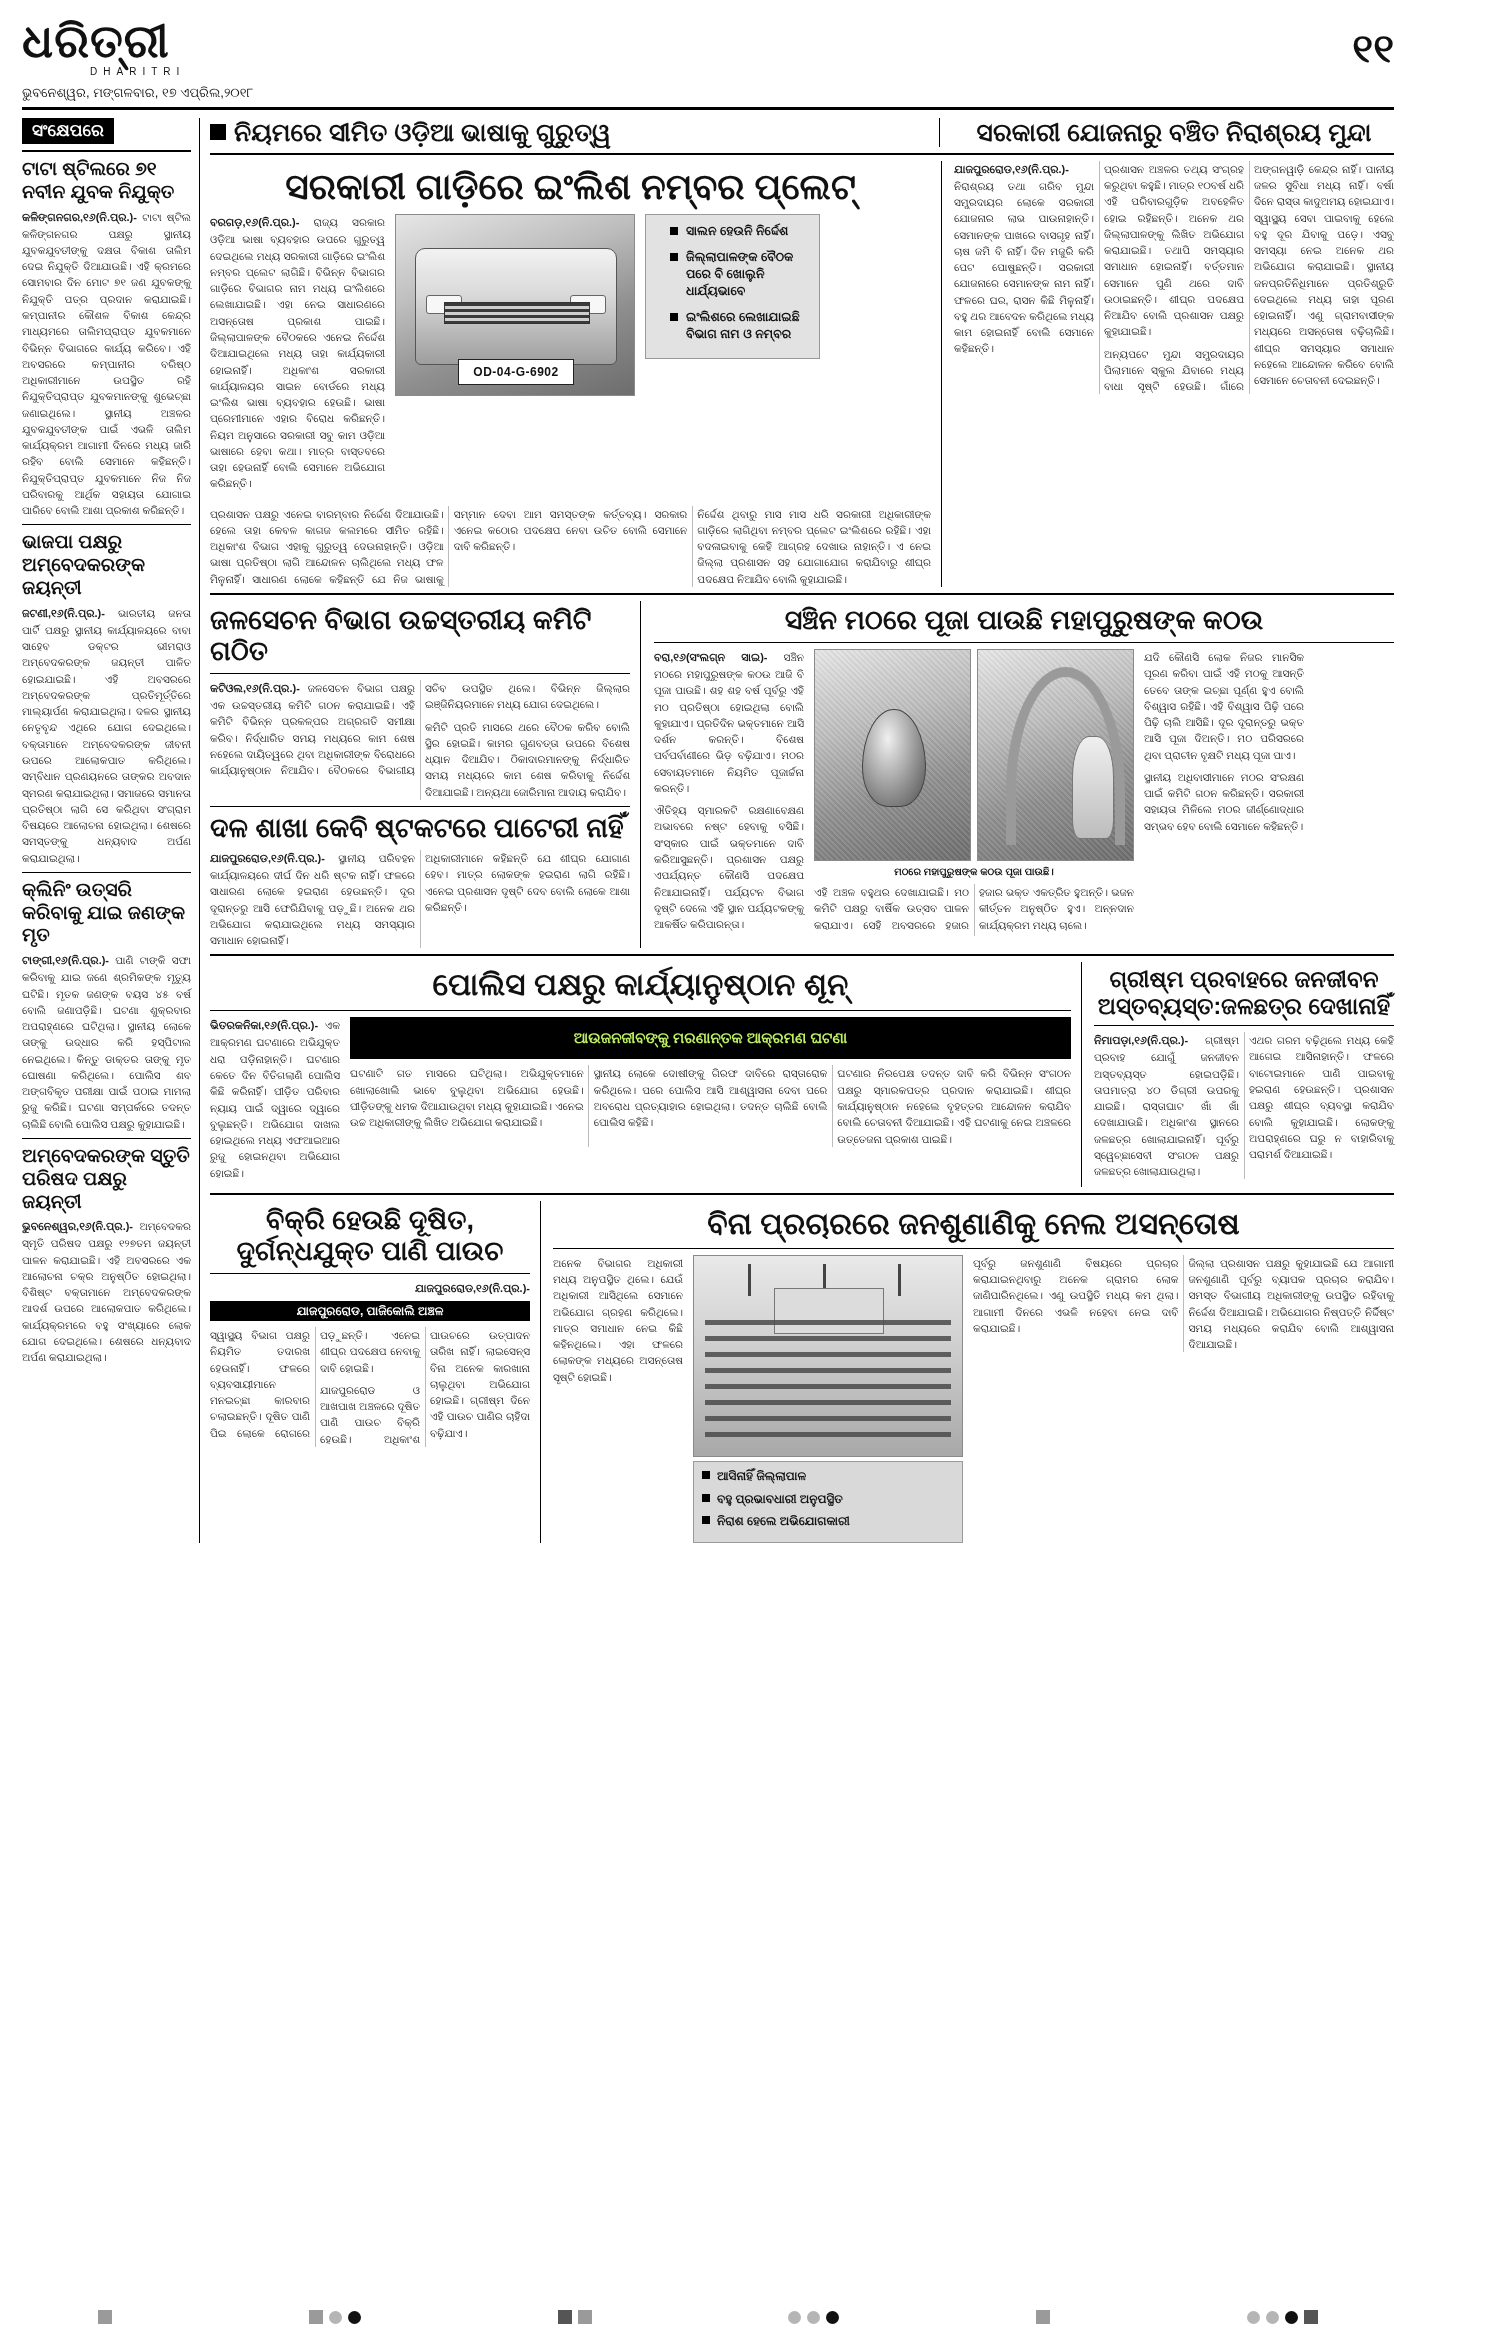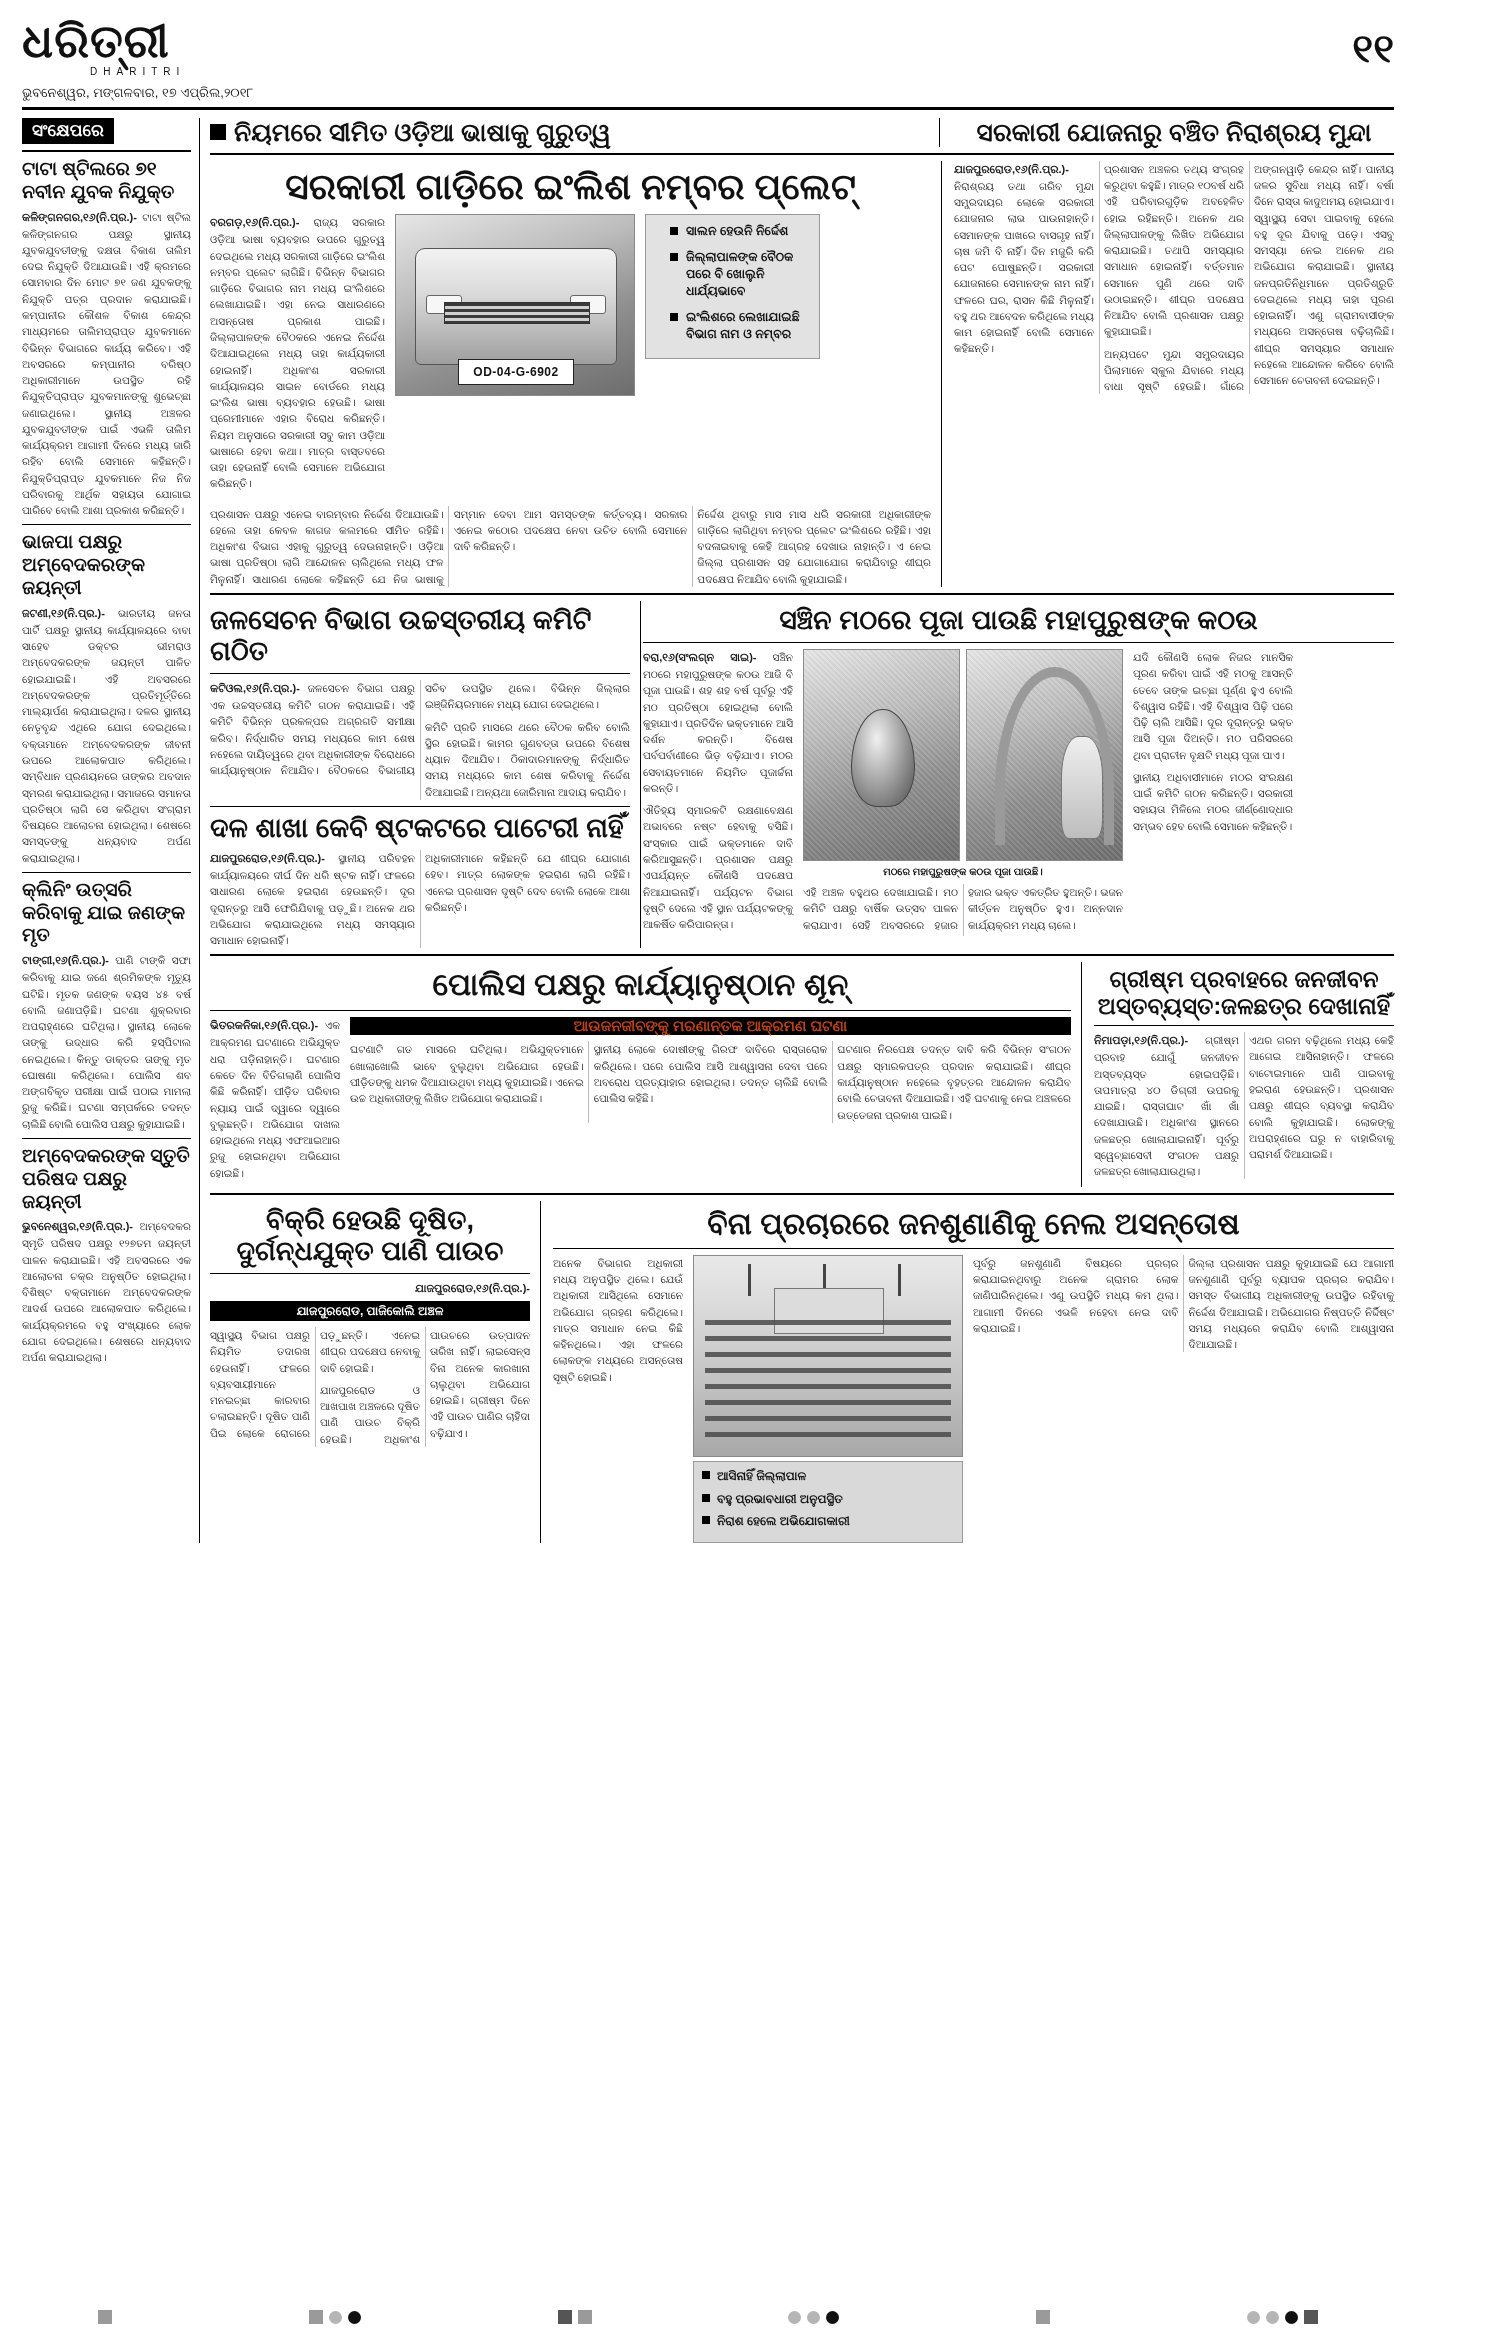--- a/index.html
+++ b/index.html
@@ -30,21 +30,21 @@
   .c-main{flex:1;}
 
   .sec-title{
     font-size:25px;font-weight:bold;line-height:1.15;margin:0 0 6px 0;
   }
   .hl-big{font-size:36px;font-weight:bold;line-height:1.1;text-align:center;margin:6px 0 8px 0;}
   .hl-med{font-size:27px;font-weight:bold;line-height:1.15;margin:4px 0 6px 0;}
   .hl-sm{font-size:19px;font-weight:bold;line-height:1.2;margin:3px 0 5px 0;}
 
   .bar-head{background:#000;color:#fff;display:inline-block;padding:3px 10px;font-size:17px;font-weight:bold;}
-  .bar-head-w{background:#000;color:#c2410c;padding:0 8px;font-size:15px;font-weight:bold;text-align:center;}
+  .bar-head-w{background:#000;color:#bef264;padding:12px 8px;font-size:15px;font-weight:bold;text-align:center;}
 
   .dateline{font-size:11px;font-weight:bold;margin-bottom:4px;}
 
   .txt{
     font-size:10.5px;line-height:1.55;text-align:justify;
     color:#1a1a1a;
     hyphens:auto;word-break:break-word;
   }
   .txt p{margin:0 0 6px 0;}
 
@@ -212,21 +212,21 @@
           <div class="txt cols3">
             <p><span class="dateline">ଯାଜପୁରରୋଡ,୧୬(ନି.ପ୍ର.)-</span> <span>ନିରାଶ୍ରୟ ତଥା ଗରିବ ମୁନ୍ଦା ସମ୍ପ୍ରଦାୟର ଲୋକେ ସରକାରୀ ଯୋଜନାର ଲାଭ ପାଉନାହାନ୍ତି। ସେମାନଙ୍କ ପାଖରେ ବାସଗୃହ ନାହିଁ। ଚାଷ ଜମି ବି ନାହିଁ। ଦିନ ମଜୁରି କରି ପେଟ ପୋଷୁଛନ୍ତି। ସରକାରୀ ଯୋଜନାରେ ସେମାନଙ୍କ ନାମ ନାହିଁ। ଫଳରେ ଘର, ରାସନ କିଛି ମିଳୁନାହିଁ। ବହୁ ଥର ଆବେଦନ କରିଥିଲେ ମଧ୍ୟ କାମ ହୋଇନାହିଁ ବୋଲି ସେମାନେ କହିଛନ୍ତି।</span></p>
             <p>ପ୍ରଶାସନ ଅଞ୍ଚଳର ତଥ୍ୟ ସଂଗ୍ରହ କରୁଥିବା କହୁଛି। ମାତ୍ର ୧୦ବର୍ଷ ଧରି ଏହି ପରିବାରଗୁଡ଼ିକ ଅବହେଳିତ ହୋଇ ରହିଛନ୍ତି। ଅନେକ ଥର ଜିଲ୍ଲାପାଳଙ୍କୁ ଲିଖିତ ଅଭିଯୋଗ କରାଯାଇଛି। ତଥାପି ସମସ୍ୟାର ସମାଧାନ ହୋଇନାହିଁ। ବର୍ତ୍ତମାନ ସେମାନେ ପୁଣି ଥରେ ଦାବି ଉଠାଇଛନ୍ତି। ଶୀଘ୍ର ପଦକ୍ଷେପ ନିଆଯିବ ବୋଲି ପ୍ରଶାସନ ପକ୍ଷରୁ କୁହାଯାଇଛି।</p>
             <p>ଅନ୍ୟପଟେ ମୁନ୍ଦା ସମ୍ପ୍ରଦାୟର ପିଲାମାନେ ସ୍କୁଲ ଯିବାରେ ମଧ୍ୟ ବାଧା ସୃଷ୍ଟି ହେଉଛି। ଗାଁରେ ଅଙ୍ଗନୱାଡ଼ି କେନ୍ଦ୍ର ନାହିଁ। ପାନୀୟ ଜଳର ସୁବିଧା ମଧ୍ୟ ନାହିଁ। ବର୍ଷା ଦିନେ ରାସ୍ତା କାଦୁଅମୟ ହୋଇଯାଏ। ସ୍ୱାସ୍ଥ୍ୟ ସେବା ପାଇବାକୁ ହେଲେ ବହୁ ଦୂର ଯିବାକୁ ପଡ଼େ। ଏସବୁ ସମସ୍ୟା ନେଇ ଅନେକ ଥର ଅଭିଯୋଗ କରାଯାଇଛି। ସ୍ଥାନୀୟ ଜନପ୍ରତିନିଧିମାନେ ପ୍ରତିଶ୍ରୁତି ଦେଇଥିଲେ ମଧ୍ୟ ତାହା ପୂରଣ ହୋଇନାହିଁ। ଏଣୁ ଗ୍ରାମବାସୀଙ୍କ ମଧ୍ୟରେ ଅସନ୍ତୋଷ ବଢ଼ିଚାଲିଛି। ଶୀଘ୍ର ସମସ୍ୟାର ସମାଧାନ ନହେଲେ ଆନ୍ଦୋଳନ କରିବେ ବୋଲି ସେମାନେ ଚେତାବନୀ ଦେଇଛନ୍ତି।</p>
           </div>
         </div>
       </div>
 
       <div class="rule"></div>
 
-      <div style="display:flex;gap:2px;">
+      <div style="display:flex;gap:13px;">
         <div style="width:420px;border-right:1px solid #000;padding-right:10px;">
           <div class="hl-med">ଜଳସେଚନ ବିଭାଗ ଉଚ୍ଚସ୍ତରୀୟ କମିଟି ଗଠିତ</div>
           <div class="rule thin"></div>
           <div class="txt cols2">
             <p><span class="dateline">କଟିଓଲ,୧୬(ନି.ପ୍ର.)-</span> <span>ଜଳସେଚନ ବିଭାଗ ପକ୍ଷରୁ ଏକ ଉଚ୍ଚସ୍ତରୀୟ କମିଟି ଗଠନ କରାଯାଇଛି। ଏହି କମିଟି ବିଭିନ୍ନ ପ୍ରକଳ୍ପର ଅଗ୍ରଗତି ସମୀକ୍ଷା କରିବ। ନିର୍ଦ୍ଧାରିତ ସମୟ ମଧ୍ୟରେ କାମ ଶେଷ ନହେଲେ ଦାୟିତ୍ୱରେ ଥିବା ଅଧିକାରୀଙ୍କ ବିରୋଧରେ କାର୍ଯ୍ୟାନୁଷ୍ଠାନ ନିଆଯିବ। ବୈଠକରେ ବିଭାଗୀୟ ସଚିବ ଉପସ୍ଥିତ ଥିଲେ। ବିଭିନ୍ନ ଜିଲ୍ଲାର ଇଞ୍ଜିନିୟରମାନେ ମଧ୍ୟ ଯୋଗ ଦେଇଥିଲେ।</span></p>
             <p>କମିଟି ପ୍ରତି ମାସରେ ଥରେ ବୈଠକ କରିବ ବୋଲି ସ୍ଥିର ହୋଇଛି। କାମର ଗୁଣବତ୍ତା ଉପରେ ବିଶେଷ ଧ୍ୟାନ ଦିଆଯିବ। ଠିକାଦାରମାନଙ୍କୁ ନିର୍ଦ୍ଧାରିତ ସମୟ ମଧ୍ୟରେ କାମ ଶେଷ କରିବାକୁ ନିର୍ଦ୍ଦେଶ ଦିଆଯାଇଛି। ଅନ୍ୟଥା ଜୋରିମାନା ଆଦାୟ କରାଯିବ।</p>
           </div>
           <div class="rule thin"></div>
           <div class="hl-med">ଦଳ ଶାଖା କେବି ଷ୍ଟକଟରେ ପାଟେରୀ ନାହିଁ</div>
           <div class="txt cols2">

